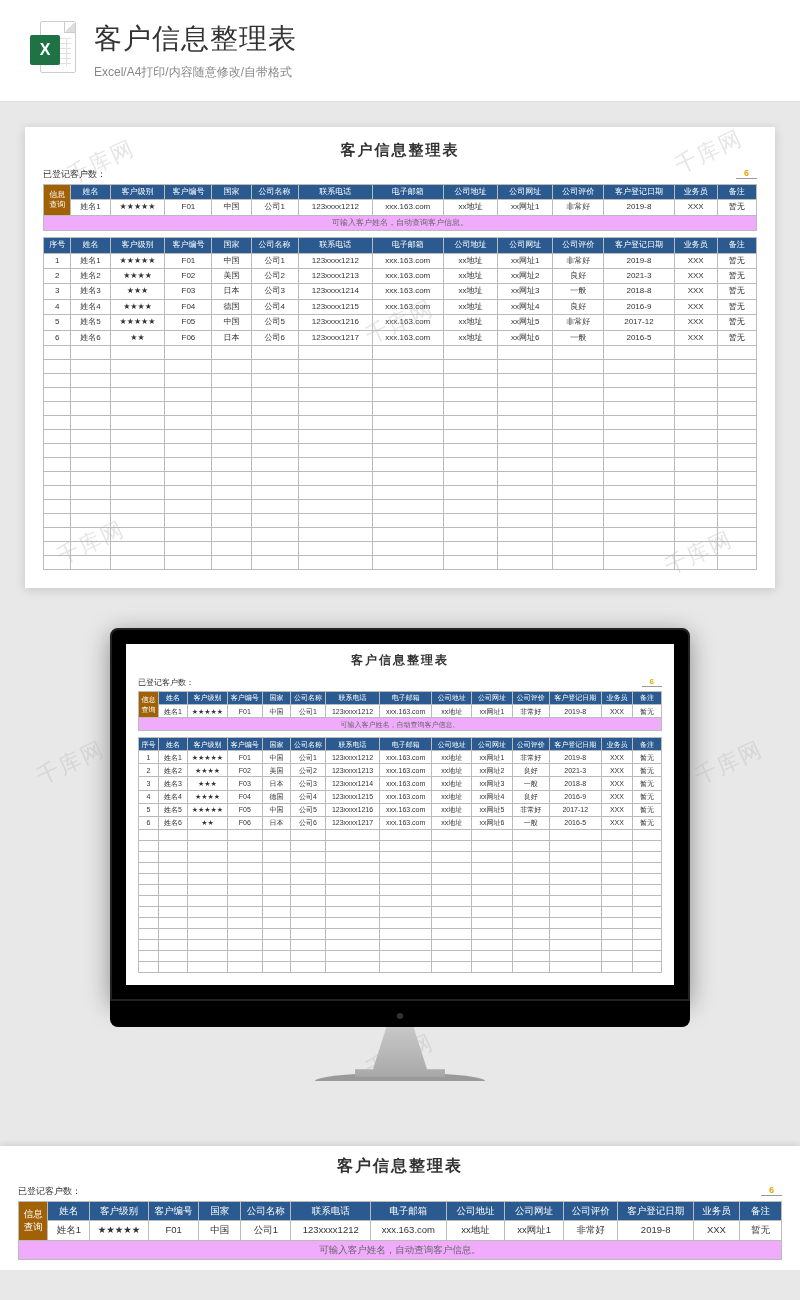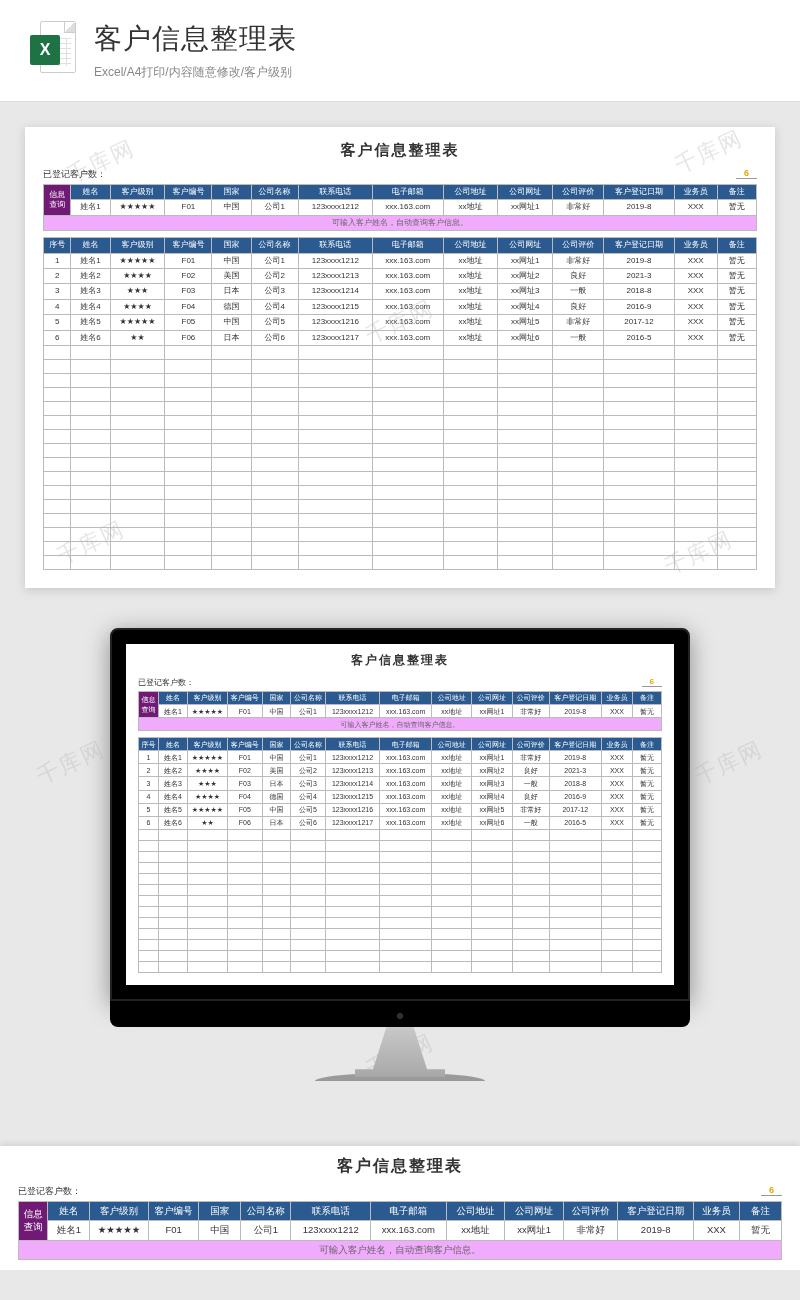--- a/index.html
+++ b/index.html
@@ -55,40 +55,40 @@
 .col-country{width:5%}
 .col-company{width:6%}
 .col-phone{width:9.5%}
 .col-email{width:9%}
 .col-addr{width:7%}
 .col-web{width:7%}
 .col-eval{width:6.5%}
 .col-date{width:9%}
 .col-staff{width:5.5%}
 .col-note{width:5%}
-.query-cell{background:#701a75;color:#fff}
+.query-cell{background:#a16207;color:#fff}
 
 
 .bottom-strip{background:#fff;padding:10px 18px;margin-top:10px;box-shadow:0 -2px 6px rgba(0,0,0,.1)}
 .bottom-strip .sheet-title{font-size:16px}
 .bottom-strip th,.bottom-strip td{font-size:9.5px;padding:3px 1px}
 </style>
 </head>
 <body>
 
 <div class="header-section">
   <div class="excel-icon">
     <div class="excel-sheet">
         <div class="grid"></div>
       </div>
     <div class="excel-badge">X</div>
   </div>
   <div class="header-text">
     <div class="header-title">客户信息整理表</div>
-    <div class="header-subtitle">Excel/A4打印/内容随意修改/客户级别</div>
+    <div class="header-subtitle">Excel/A4打印/内容随意修改/自带格式</div>
   </div>
 </div>
 
 <div class="papers-area">
 
   <div class="paper paper1">
     <span class="watermark" style="top:20px;left:40px">千库网</span>
     <span class="watermark" style="top:10px;right:30px">千库网</span>
     <span class="watermark" style="top:180px;left:50%;transform:translateX(-50%) rotate(-25deg)">千库网</span>
     <span class="watermark" style="bottom:30px;left:30px">千库网</span>

